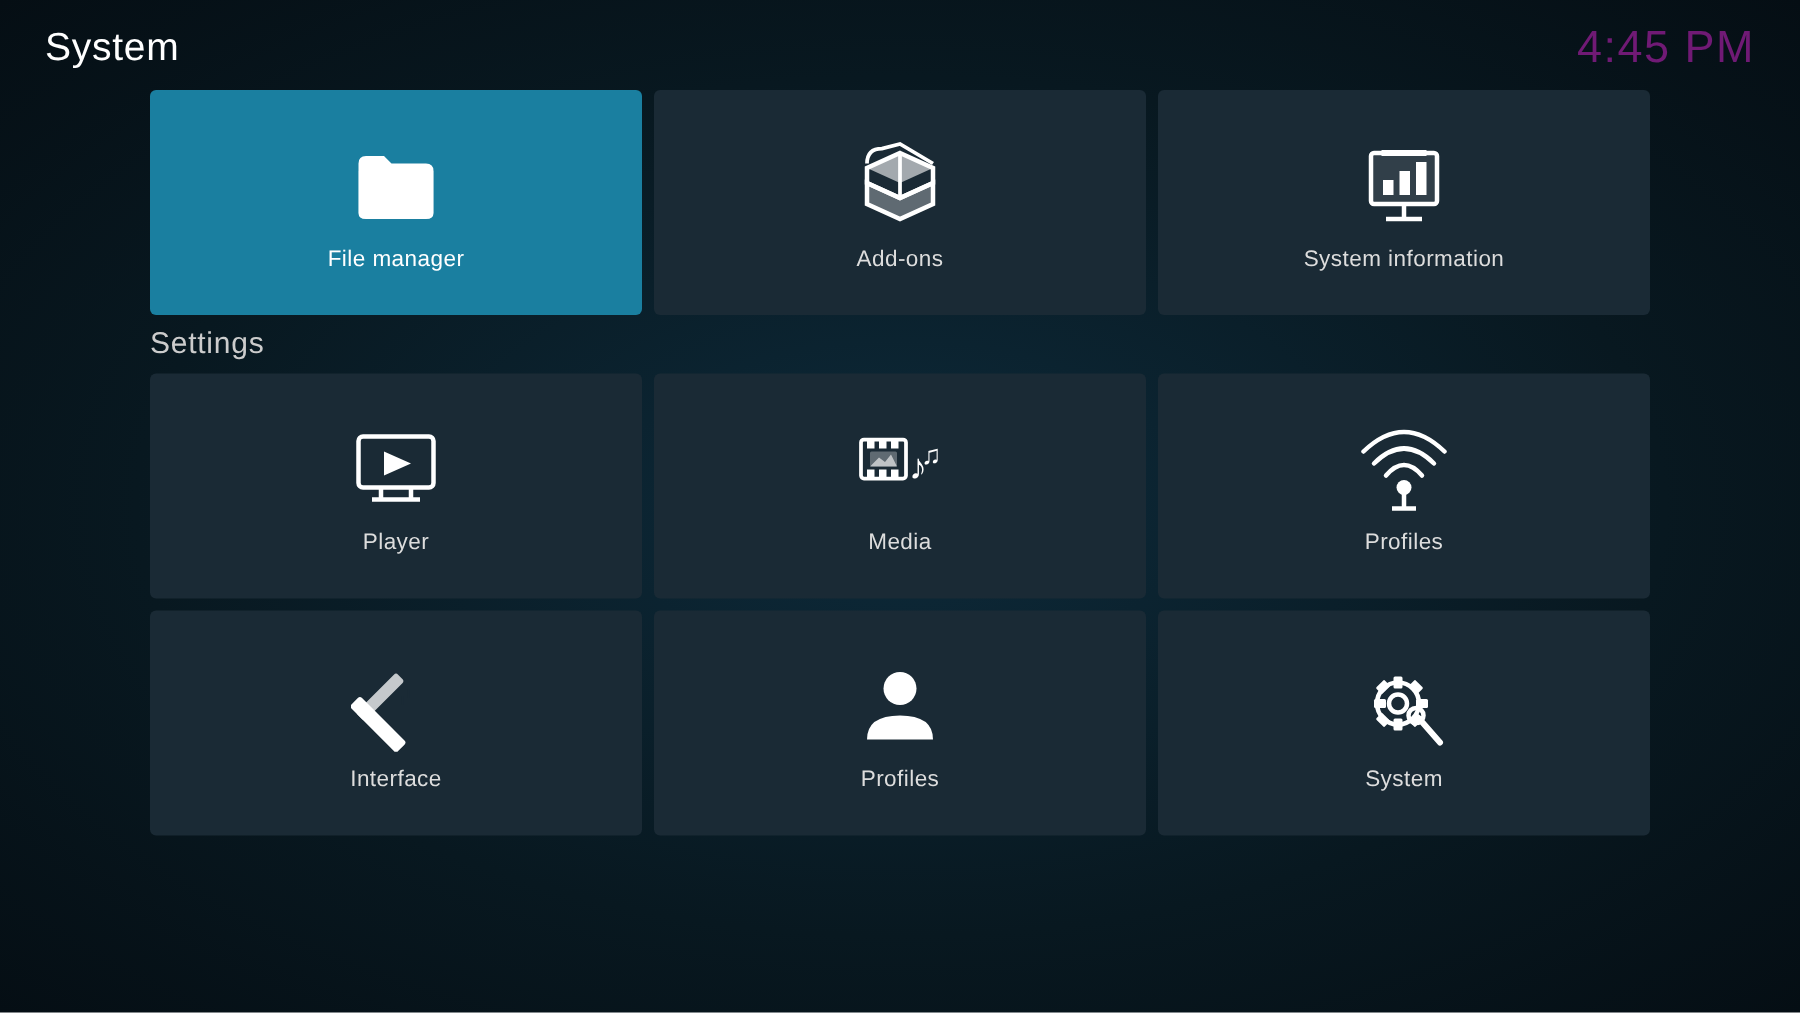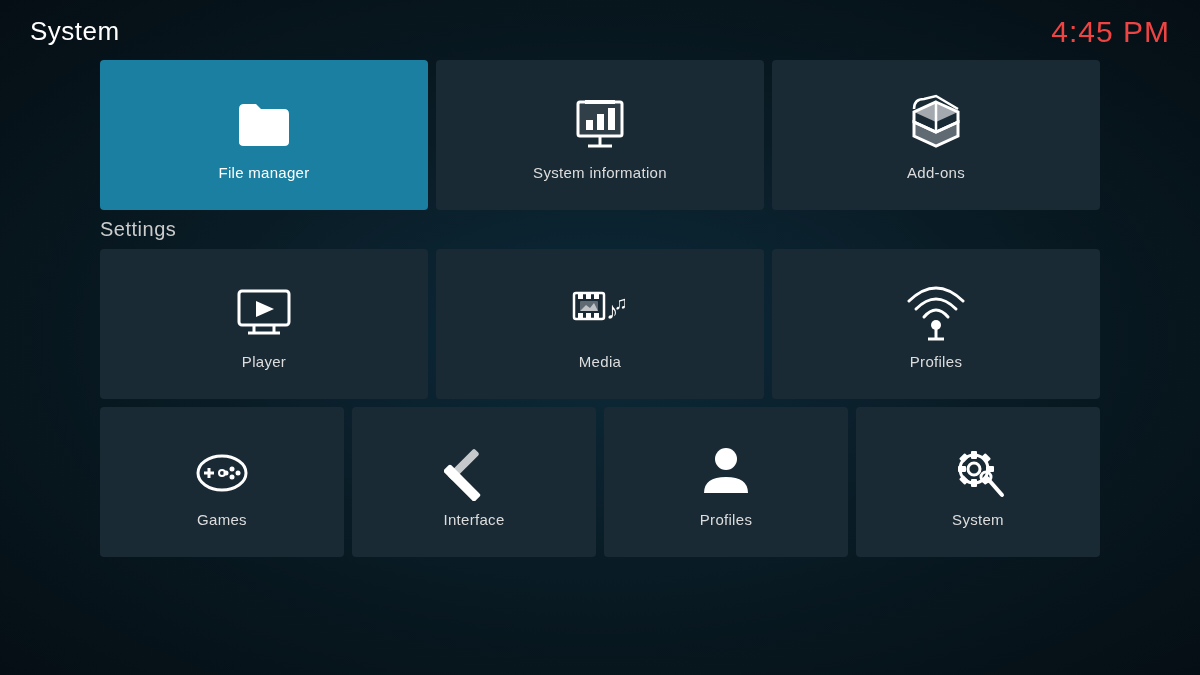--- a/index.html
+++ b/index.html
@@ -26,21 +26,21 @@
     .top-title {
       font-size: 26px;
       font-weight: 400;
       color: #ffffff;
       letter-spacing: 0.5px;
     }
 
     .top-time {
       font-size: 30px;
       font-weight: 300;
-      color: #ef4444;
+      color: #701a75;
       letter-spacing: 1px;
     }
 
     
     .content {
       padding: 5px 100px 10px 100px;
     }
 
     
     .tiles-row {
@@ -120,48 +120,48 @@
 
         <path d="M5 15 Q5 10 10 10 L22 10 L27 15 L50 15 Q55 15 55 20 L55 48 Q55 52 50 52 L10 52 Q5 52 5 48 Z" fill="white"></path>
         <path d="M5 20 L55 20 L55 48 Q55 52 50 52 L10 52 Q5 52 5 48 Z" fill="rgba(255,255,255,0.25)"></path>
       </svg>
       <span class="tile-label">File manager</span>
     </div>
 
     <div class="tile">
       <svg class="icon-svg" viewBox="0 0 60 60" fill="white">
 
-        <rect x="8" y="8" width="44" height="34" rx="2" ry="2" fill="none" stroke="white" stroke-width="3"></rect>
-        <rect x="8" y="8" width="44" height="34" rx="2" ry="2" fill="white" opacity="0.1"></rect>
-
-        <rect x="16" y="26" width="7" height="10" fill="white"></rect>
-        <rect x="27" y="20" width="7" height="16" fill="white"></rect>
-        <rect x="38" y="14" width="7" height="22" fill="white"></rect>
-
-        <line x1="30" y1="42" x2="30" y2="52" stroke="white" stroke-width="3"></line>
-        <line x1="18" y1="52" x2="30" y2="52" stroke="white" stroke-width="3"></line>
-        <line x1="30" y1="52" x2="42" y2="52" stroke="white" stroke-width="3"></line>
-
-        <line x1="15" y1="8" x2="45" y2="8" stroke="white" stroke-width="4"></line>
-      </svg>
-      <span class="tile-label">System information</span>
-    </div>
-
-    <div class="tile">
-      <svg class="icon-svg" viewBox="0 0 60 60" fill="white">
-
         <polygon points="30,8 52,18 52,28 30,38 8,28 8,18" fill="none" stroke="white" stroke-width="3"></polygon>
         <polygon points="30,38 52,28 52,42 30,52 8,42 8,28" fill="white" opacity="0.3"></polygon>
         <polygon points="30,38 52,28 52,42 30,52 8,42 8,28" fill="none" stroke="white" stroke-width="3"></polygon>
         <line x1="30" y1="8" x2="30" y2="38" stroke="white" stroke-width="2.5"></line>
 
         <path d="M8 18 L30 8 L52 18 L30 28 Z" fill="white" opacity="0.6"></path>
         <path d="M8 15 Q8 5 18 5 L30 2 L52 15" fill="none" stroke="white" stroke-width="2.5"></path>
       </svg>
       <span class="tile-label">Add-ons</span>
+    </div>
+
+    <div class="tile">
+      <svg class="icon-svg" viewBox="0 0 60 60" fill="white">
+
+        <rect x="8" y="8" width="44" height="34" rx="2" ry="2" fill="none" stroke="white" stroke-width="3"></rect>
+        <rect x="8" y="8" width="44" height="34" rx="2" ry="2" fill="white" opacity="0.1"></rect>
+
+        <rect x="16" y="26" width="7" height="10" fill="white"></rect>
+        <rect x="27" y="20" width="7" height="16" fill="white"></rect>
+        <rect x="38" y="14" width="7" height="22" fill="white"></rect>
+
+        <line x1="30" y1="42" x2="30" y2="52" stroke="white" stroke-width="3"></line>
+        <line x1="18" y1="52" x2="30" y2="52" stroke="white" stroke-width="3"></line>
+        <line x1="30" y1="52" x2="42" y2="52" stroke="white" stroke-width="3"></line>
+
+        <line x1="15" y1="8" x2="45" y2="8" stroke="white" stroke-width="4"></line>
+      </svg>
+      <span class="tile-label">System information</span>
     </div>
 
 
   </div>
 
   <div class="section-label">Settings</div>
 
   <div class="settings-row">
 
     <div class="tile">
@@ -207,37 +207,20 @@
         <line x1="30" y1="42" x2="30" y2="56" stroke="white" stroke-width="3"></line>
         <line x1="22" y1="56" x2="38" y2="56" stroke="white" stroke-width="3"></line>
       </svg>
       <span class="tile-label">Profiles</span>
     </div>
 
   </div>
 
   <div class="settings-row">
 
-    <div class="tile">
-      <svg class="icon-svg" viewBox="0 0 60 60" fill="white">
-
-        <ellipse cx="30" cy="32" rx="24" ry="17" fill="none" stroke="white" stroke-width="3"></ellipse>
-
-        <line x1="12" y1="32" x2="22" y2="32" stroke="white" stroke-width="3"></line>
-        <line x1="17" y1="27" x2="17" y2="37" stroke="white" stroke-width="3"></line>
-
-        <circle cx="40" cy="28" r="2.5" fill="white"></circle>
-        <circle cx="46" cy="32" r="2.5" fill="white"></circle>
-        <circle cx="40" cy="36" r="2.5" fill="white"></circle>
-        <circle cx="34" cy="32" r="2.5" fill="white"></circle>
-
-        <circle cx="30" cy="32" r="3" fill="none" stroke="white" stroke-width="2"></circle>
-      </svg>
-      <span class="tile-label">Games</span>
-    </div>
 
     <div class="tile">
       <svg class="icon-svg" viewBox="0 0 60 60" fill="white">
 
         <rect x="8" y="8" width="10" height="44" rx="2" transform="rotate(-45 30 30)" fill="white"></rect>
         <polygon points="10,52 6,54 8,50" fill="white" transform="rotate(-45 30 30)"></polygon>
 
         <rect x="14" y="14" width="8" height="38" rx="2" transform="rotate(45 30 30)" fill="white" opacity="0.75"></rect>
 
         <line x1="28" y1="16" x2="32" y2="20" stroke="#1a2a35" stroke-width="1.5" transform="rotate(45 30 30)"></line>

